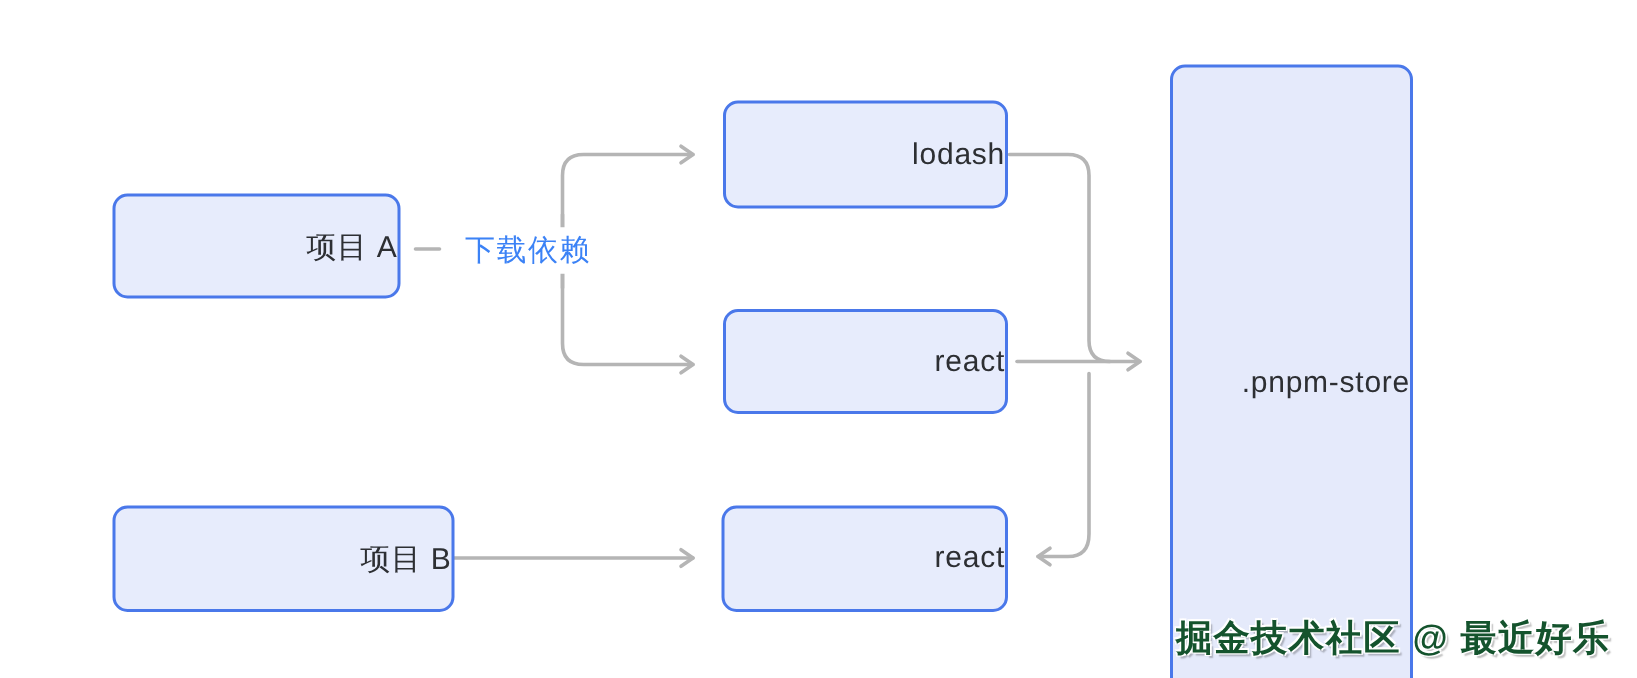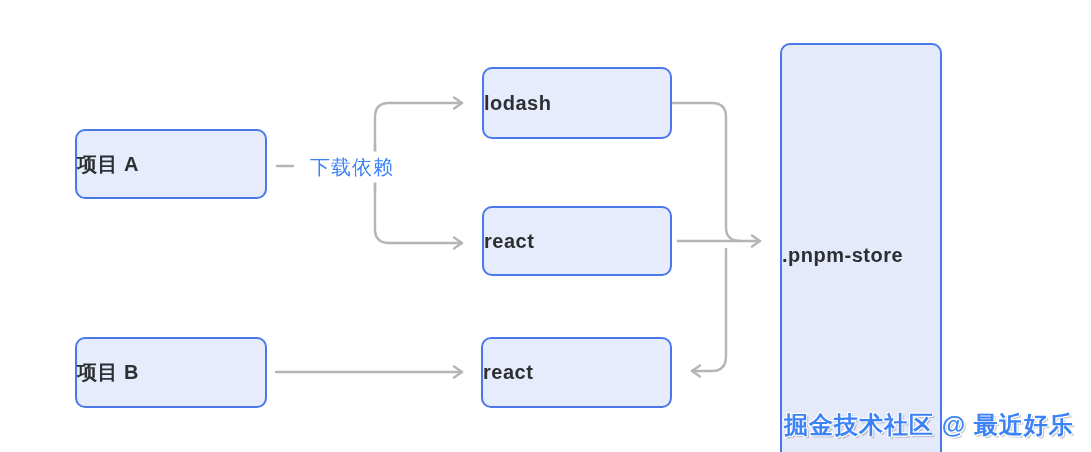--- a/index.html
+++ b/index.html
@@ -24,32 +24,31 @@
     z-index: 1;
   }
   .node {
     position: absolute;
     box-sizing: border-box;
     border: 2.5px solid #4a78ea;
     background: #e7ecfc;
     border-radius: 10px;
     display: flex;
     align-items: center;
-    justify-content: flex-start;
+    justify-content: flex-end;
     z-index: 2;
-    font-weight: bold;
   }
   .node .node-label {
     color: #2d2f33;
     font-size: 20px;
     letter-spacing: 0.5px;
     white-space: nowrap;
   }
   .node-project-a { left: 75px;  top: 129px; width: 192px; height: 70px; }
-  .node-project-b { left: 75px;  top: 337px; width: 192px; height: 71px; }
+  .node-project-b { left: 75px;  top: 337px; width: 228px; height: 71px; }
   .node-lodash    { left: 482px; top: 67px;  width: 190px; height: 72px; }
   .node-react-a   { left: 482px; top: 206px; width: 190px; height: 70px; }
   .node-react-b   { left: 481px; top: 337px; width: 191px; height: 71px; }
   .node-pnpm      { left: 780px; top: 43px;  width: 162px; height: 424px; background: #e5eafb; }
   .edge-label {
     position: absolute;
     transform: translate(-50%, -50%);
     background: #ffffff;
     padding: 2px 5px;
     font-size: 20px;
@@ -61,21 +60,21 @@
   .edge-label-download { left: 352px; top: 167px; }
   .edge-label-hardlink { left: 725px; top: 304px; }
   .watermark {
     position: absolute;
     left: 784px;
     top: 409px;
     z-index: 4;
     font-size: 24px;
     font-weight: bold;
     letter-spacing: 1px;
-    color: #3b82f6;
+    color: #14532d;
     white-space: nowrap;
     text-shadow:
       -1px -1px 0 #ffffff,
        1px -1px 0 #ffffff,
       -1px  1px 0 #ffffff,
        1px  1px 0 #ffffff,
        2px  2px 1px rgba(0,0,0,0.25);
   }
 </style>
 </head>

